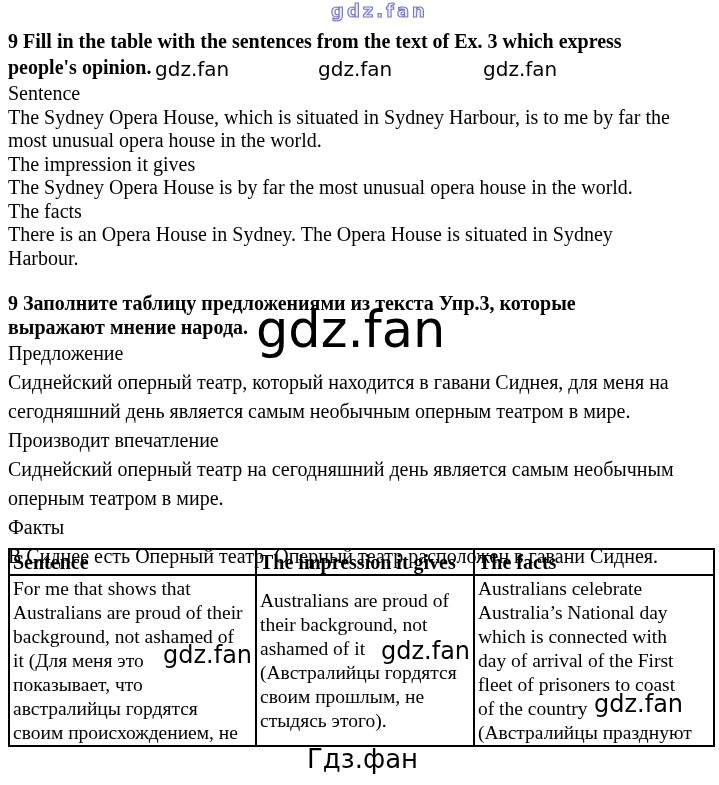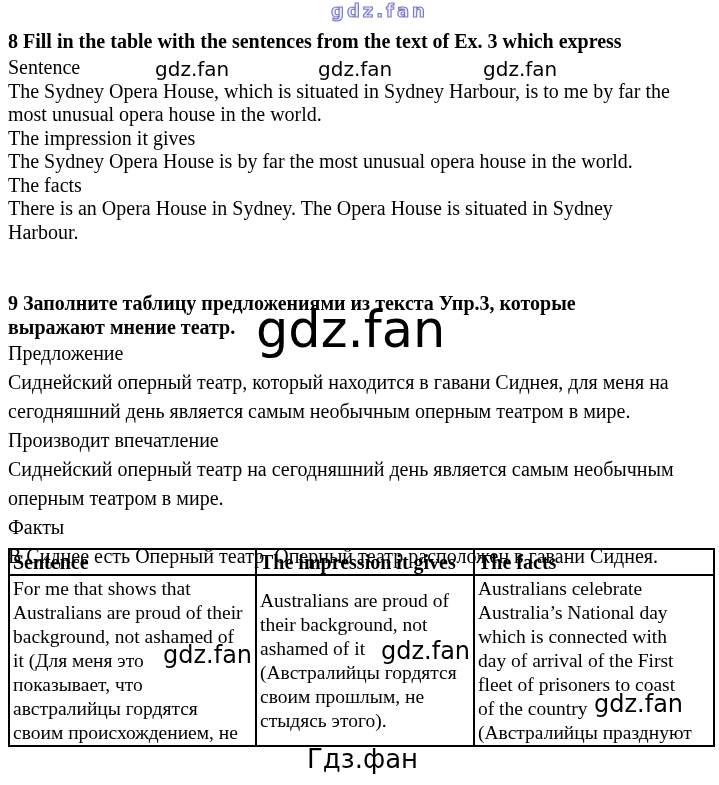--- a/index.html
+++ b/index.html
@@ -89,33 +89,34 @@
   }
   #answers-table td.v-mid { vertical-align: middle; }
 </style>
 </head>
 <body>
 
 <div class="wm" id="wm-top">gdz.fan</div>
 
 <div class="sec sec-en" id="sec-en">
   <div>
-    <span class="h-line">8 Fill in the table with the sentences from the text of Ex. 3 which express</span>
+    <span class="h-line">9 Fill in the table with the sentences from the text of Ex. 3 which express</span>
+    <span class="h-line">people's opinion.</span>
   </div>
   <div class="body-lines">Sentence<br>The Sydney Opera House, which is situated in Sydney Harbour, is to me by far the<br>most unusual opera house in the world.<br>The impression it gives<br>The Sydney Opera House is by far the most unusual opera house in the world.<br>The facts<br>There is an Opera House in Sydney. The Opera House is situated in Sydney<br>Harbour.</div>
 </div>
 
 <div class="wm" id="wm-h1">gdz.fan</div>
 <div class="wm" id="wm-h2">gdz.fan</div>
 <div class="wm" id="wm-h3">gdz.fan</div>
 
 <div class="sec sec-ru" id="sec-ru">
   <div>
     <span class="h-line">9 Заполните таблицу предложениями из текста Упр.3, которые</span>
-    <span class="h-line">выражают мнение театр.</span>
+    <span class="h-line">выражают мнение народа.</span>
   </div>
   <div class="body-lines">Предложение<br>Сиднейский оперный театр, который находится в гавани Сиднея, для меня на<br>сегодняшний день является самым необычным оперным театром в мире.<br>Производит впечатление<br>Сиднейский оперный театр на сегодняшний день является самым необычным<br>оперным театром в мире.<br>Факты<br>В Сиднее есть Оперный театр. Оперный театр расположен в гавани Сиднея.</div>
 </div>
 
 <div class="wm" id="wm-big">gdz.fan</div>
 
 <table id="answers-table">
   <colgroup>
     <col style="width:247px">
     <col style="width:218px">

